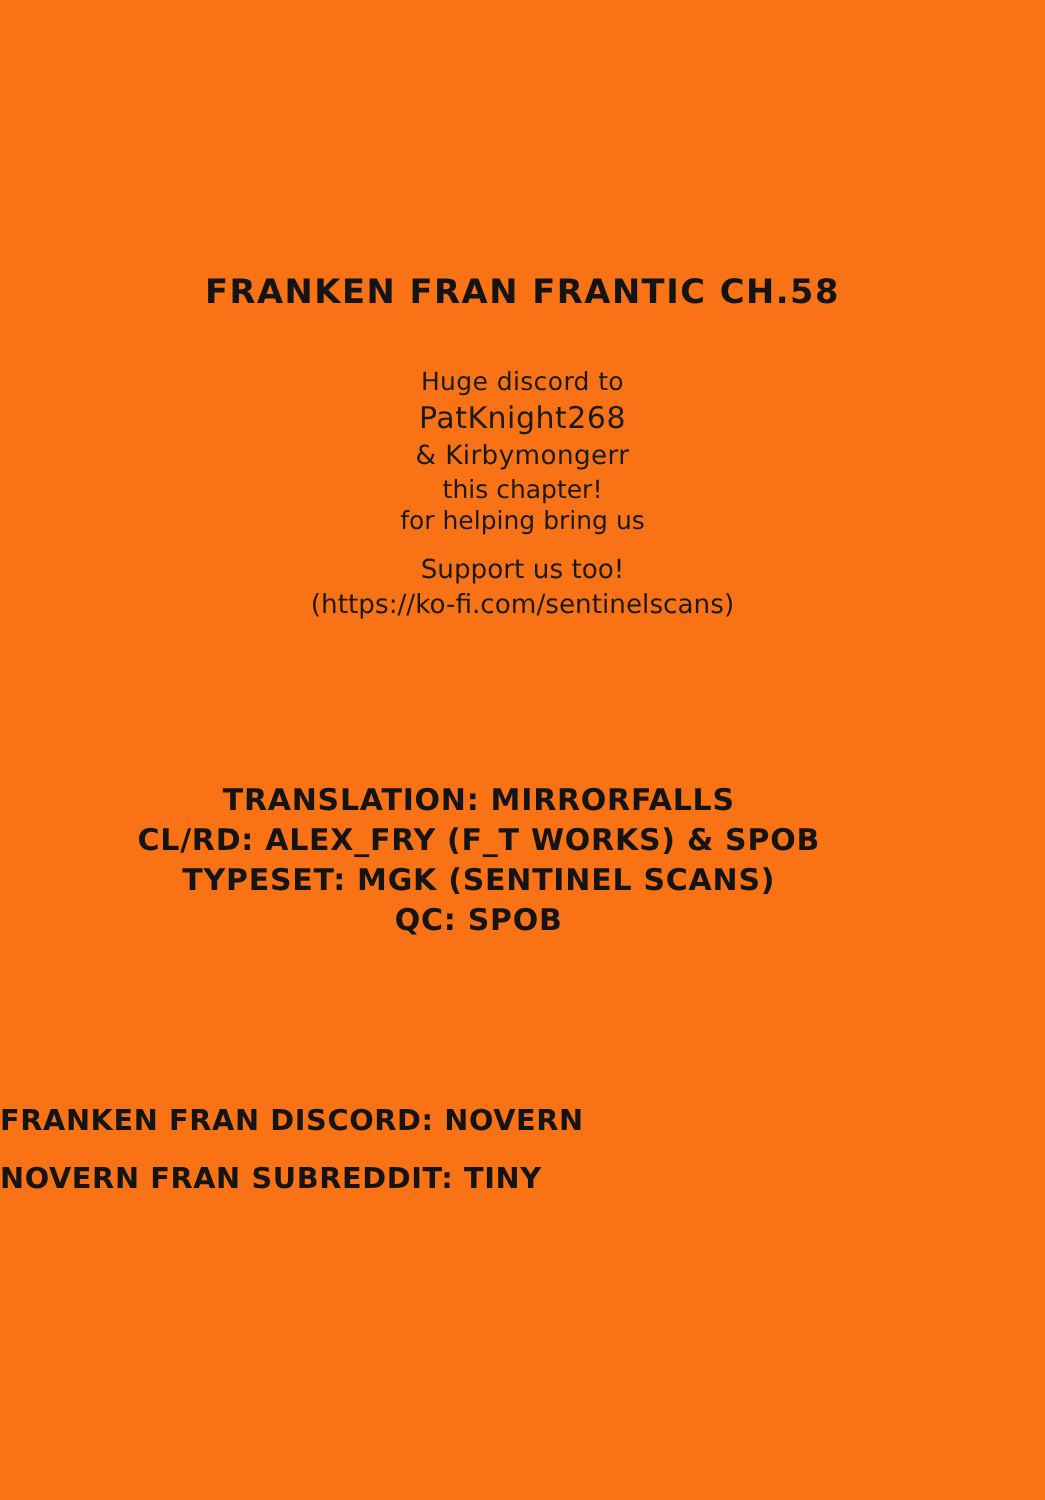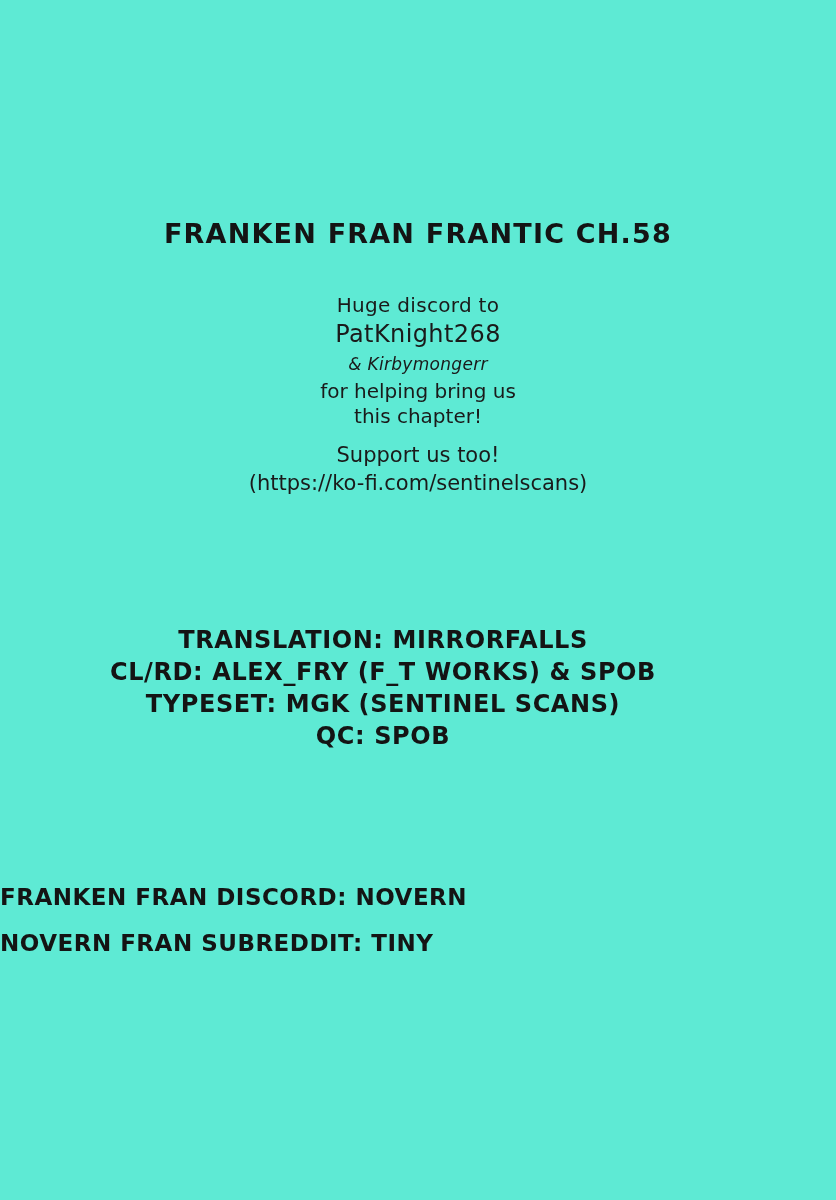--- a/index.html
+++ b/index.html
@@ -11,21 +11,21 @@
     width: 836px;
     height: 1200px;
     font-family: "DejaVu Sans", sans-serif;
     color: #111111;
     overflow: hidden;
   }
   .page {
     position: relative;
     width: 836px;
     height: 1200px;
-    background: #5eead4;
+    background: #f97316;
     box-sizing: border-box;
   }
 
   
   .chapter-title {
     position: absolute;
     top: 218px;
     left: 0;
     width: 836px;
     text-align: center;
@@ -51,24 +51,23 @@
     font-size: 20px;
     line-height: 27px;
     letter-spacing: 0.3px;
   }
   .thanks-name {
     font-size: 24px;
     line-height: 30px;
     letter-spacing: 0.4px;
   }
   .thanks-name2 {
-    font-size: 17px;
+    font-size: 21px;
     line-height: 30px;
     letter-spacing: 0.3px;
-    font-style: italic;
   }
   .thanks-small {
     font-size: 20px;
     line-height: 25px;
   }
   .support-gap {
     height: 12px;
   }
   .support-line {
     font-size: 21px;
@@ -122,22 +121,22 @@
 <body>
 
 <div class="page">
 
   <div class="chapter-title">FRANKEN FRAN FRANTIC CH.58</div>
 
   <div class="thanks-block">
     <div class="thanks-line">Huge discord to</div>
     <div class="thanks-name">PatKnight268</div>
     <div class="thanks-name2">&amp; Kirbymongerr</div>
+    <div class="thanks-small">this chapter!</div>
     <div class="thanks-small">for helping bring us</div>
-    <div class="thanks-small">this chapter!</div>
     <div class="support-gap"></div>
     <div class="support-line">Support us too!</div>
     <div class="support-url">(https://ko-fi.com/sentinelscans)</div>
   </div>
 
   <div class="staff-block">
     <div>TRANSLATION: MIRRORFALLS</div>
     <div>CL/RD: ALEX_FRY (F_T WORKS) &amp; SPOB</div>
     <div>TYPESET: MGK (SENTINEL SCANS)</div>
     <div>QC: SPOB</div>

